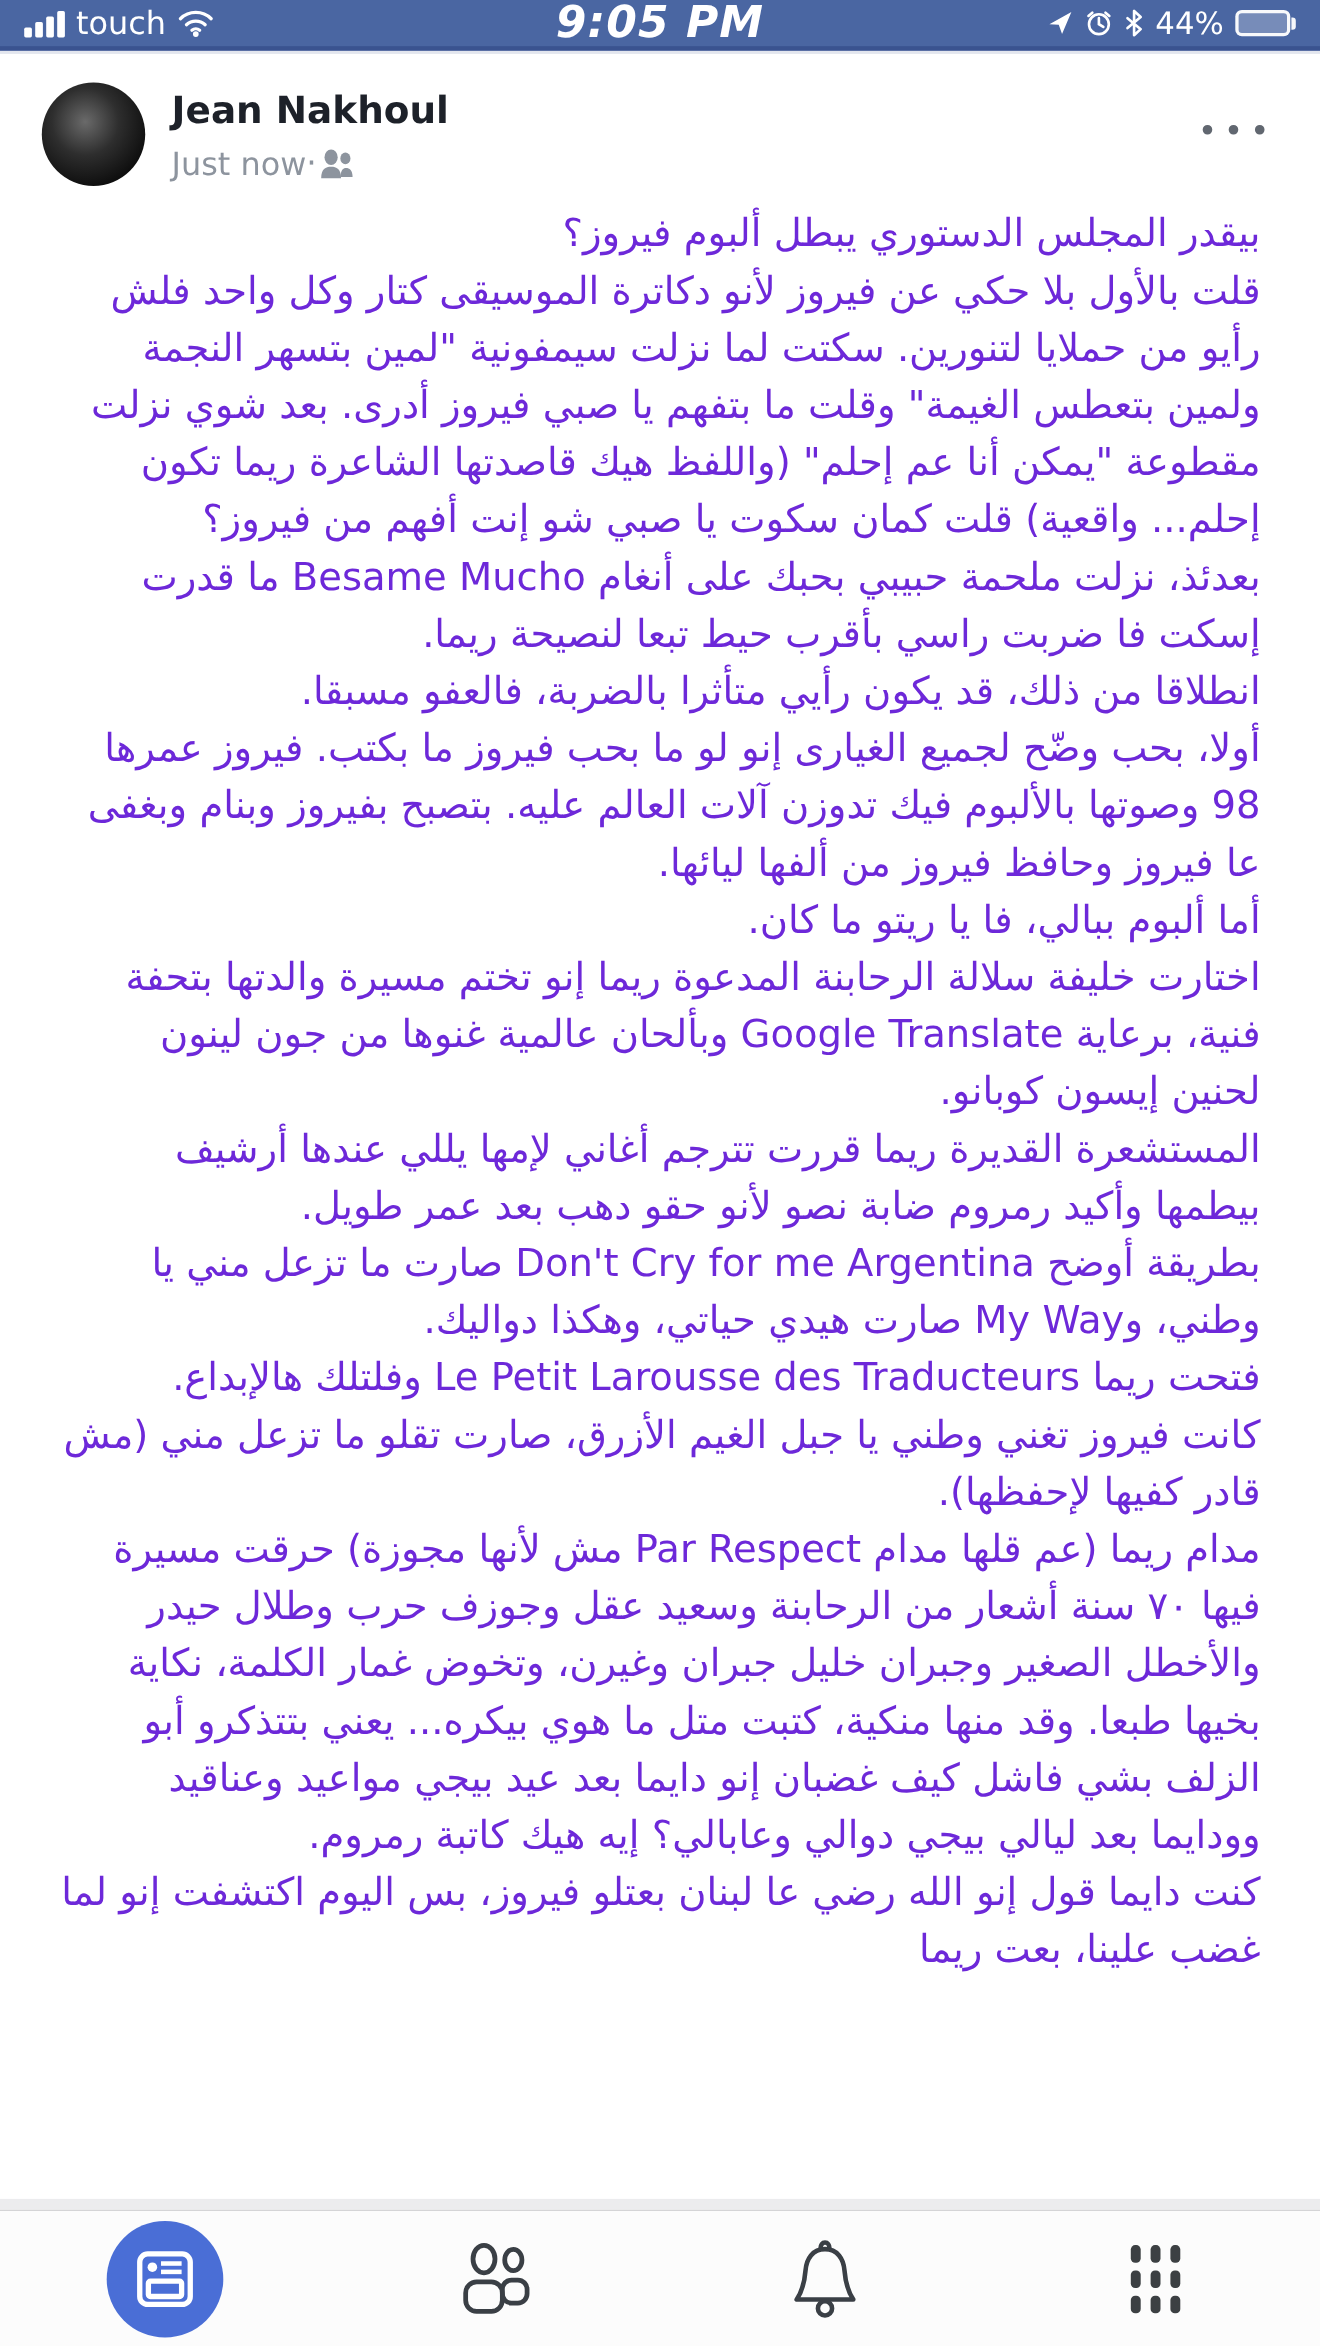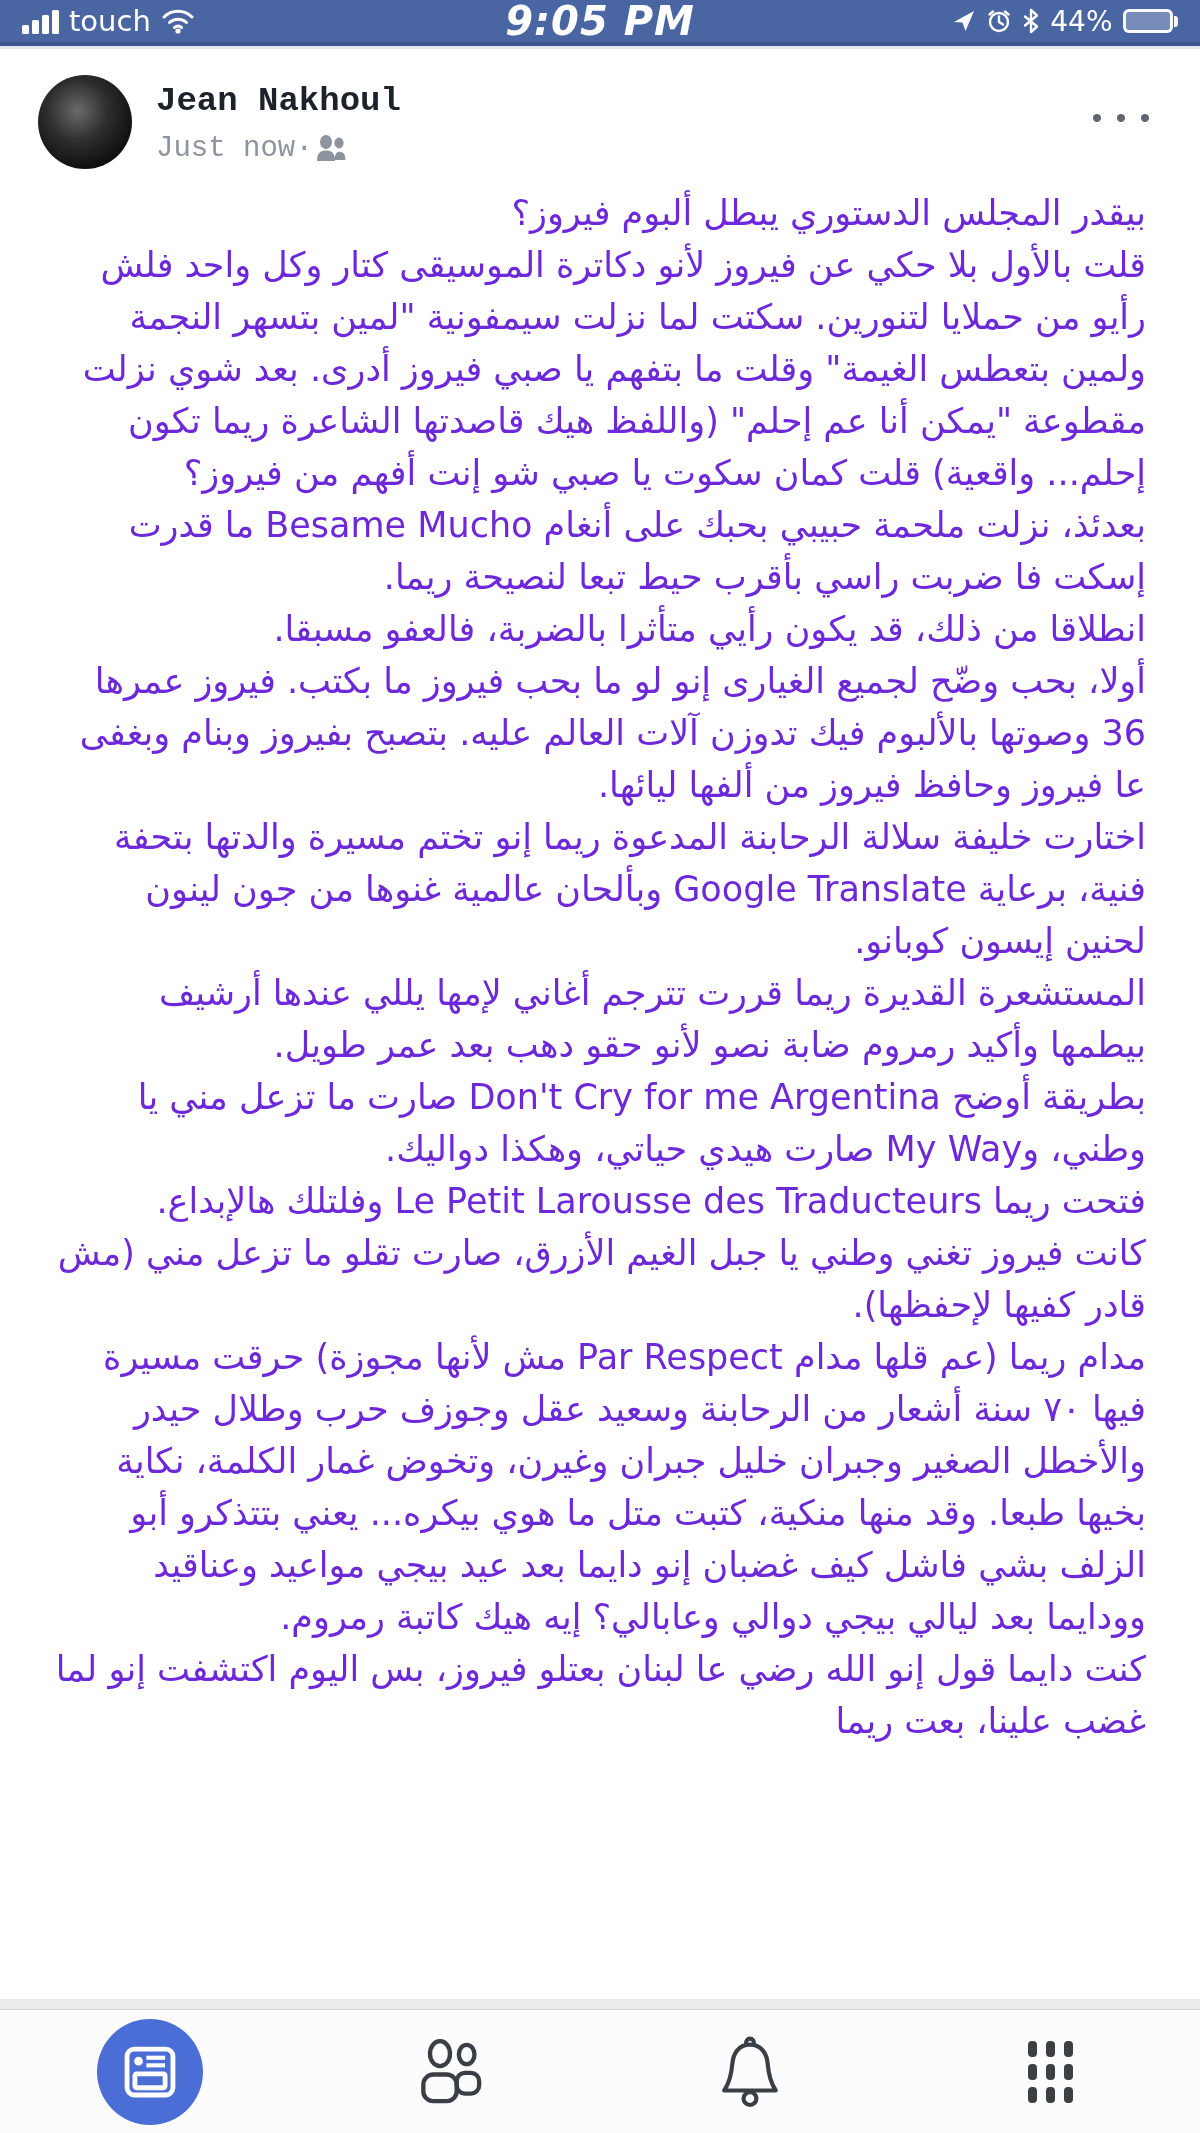--- a/index.html
+++ b/index.html
@@ -20,21 +20,21 @@
   .sb-icon{display:block;}
   .batt-pct{font-size:28px;font-weight:500;}
   .battery{display:flex;align-items:center;}
   .batt-body{width:50px;height:24px;border:3px solid rgba(255,255,255,.95);border-radius:6px;
     padding:2px;box-sizing:border-box;background:rgba(255,255,255,.25);}
   .batt-fill{height:100%;width:44%;background:#fff;border-radius:2px;}
   .batt-nub{width:4px;height:11px;background:rgba(255,255,255,.95);border-radius:0 3px 3px 0;margin-left:1.5px;}
   .status-underline{height:3px;background:#e3e6ee;}
 
   
-  .post-header{display:flex;align-items:flex-start;padding:26px 36px 6px 38px;position:relative;font-family:Liberation Mono, monospace;}
+  .post-header{display:flex;align-items:flex-start;padding:26px 36px 6px 38px;position:relative;}
   .avatar{width:94px;height:94px;border-radius:50%;flex:0 0 auto;
     background:radial-gradient(circle at 42% 38%, #6a6a6a 0%, #2e2e2e 38%, #0b0b0b 78%);}
   .header-texts{margin-left:24px;padding-top:6px;}
   .author-name{font-size:34px;font-weight:bold;color:#1d2129;line-height:1.2;}
   .post-meta{display:flex;align-items:center;margin-top:10px;color:#8d949e;font-size:29px;}
   .meta-dot{font-size:30px;line-height:1;}
   .more-btn{position:absolute;right:40px;top:56px;color:#616770;font-size:30px;letter-spacing:6px;
     line-height:1;cursor:pointer;}
 
   
@@ -120,21 +120,22 @@
       </div>
     </div>
     <div class="more-btn">•••</div>
   </div>
 
   <div class="post-body" dir="rtl">
     <p>بيقدر المجلس الدستوري يبطل ألبوم فيروز؟</p>
     <p>قلت بالأول بلا حكي عن فيروز لأنو دكاترة الموسيقى كتار وكل واحد فلش رأيو من حملايا لتنورين. سكتت لما نزلت سيمفونية "لمين بتسهر النجمة ولمين بتعطس الغيمة" وقلت ما بتفهم يا صبي فيروز أدرى. بعد شوي نزلت مقطوعة "يمكن أنا عم إحلم" (واللفظ هيك قاصدتها الشاعرة ريما تكون إحلم... واقعية) قلت كمان سكوت يا صبي شو إنت أفهم من فيروز؟</p>
     <p>بعدئذ، نزلت ملحمة حبيبي بحبك على أنغام Besame Mucho ما قدرت إسكت فا ضربت راسي بأقرب حيط تبعا لنصيحة ريما.</p>
     <p>انطلاقا من ذلك، قد يكون رأيي متأثرا بالضربة، فالعفو مسبقا.</p>
-    <p>أولا، بحب وضّح لجميع الغيارى إنو لو ما بحب فيروز ما بكتب. فيروز عمرها 36 وصوتها بالألبوم فيك تدوزن آلات العالم عليه. بتصبح بفيروز وبنام وبغفى عا فيروز وحافظ فيروز من ألفها ليائها.</p>
+    <p>أولا، بحب وضّح لجميع الغيارى إنو لو ما بحب فيروز ما بكتب. فيروز عمرها 98 وصوتها بالألبوم فيك تدوزن آلات العالم عليه. بتصبح بفيروز وبنام وبغفى عا فيروز وحافظ فيروز من ألفها ليائها.</p>
+    <p>أما ألبوم ببالي، فا يا ريتو ما كان.</p>
     <p>اختارت خليفة سلالة الرحابنة المدعوة ريما إنو تختم مسيرة والدتها بتحفة فنية، برعاية Google Translate وبألحان عالمية غنوها من جون لينون لحنين إيسون كوبانو.</p>
     <p>المستشعرة القديرة ريما قررت تترجم أغاني لإمها يللي عندها أرشيف بيطمها وأكيد رمروم ضابة نصو لأنو حقو دهب بعد عمر طويل.</p>
     <p>بطريقة أوضح Don't Cry for me Argentina صارت ما تزعل مني يا وطني، وMy Way صارت هيدي حياتي، وهكذا دواليك.</p>
     <p>فتحت ريما Le Petit Larousse des Traducteurs وفلتلك هالإبداع.</p>
     <p>كانت فيروز تغني وطني يا جبل الغيم الأزرق، صارت تقلو ما تزعل مني (مش قادر كفيها لإحفظها).</p>
     <p>مدام ريما (عم قلها مدام Par Respect مش لأنها مجوزة) حرقت مسيرة فيها ٧٠ سنة أشعار من الرحابنة وسعيد عقل وجوزف حرب وطلال حيدر والأخطل الصغير وجبران خليل جبران وغيرن، وتخوض غمار الكلمة، نكاية بخيها طبعا. وقد منها منكية، كتبت متل ما هوي بيكره... يعني بتتذكرو أبو الزلف بشي فاشل كيف غضبان إنو دايما بعد عيد بيجي مواعيد وعناقيد وودايما بعد ليالي بيجي دوالي وعابالي؟ إيه هيك كاتبة رمروم.</p>
     <p>كنت دايما قول إنو الله رضي عا لبنان بعتلو فيروز، بس اليوم اكتشفت إنو لما غضب علينا، بعت ريما</p>
   </div>
 
   <div class="tab-gap"></div>

